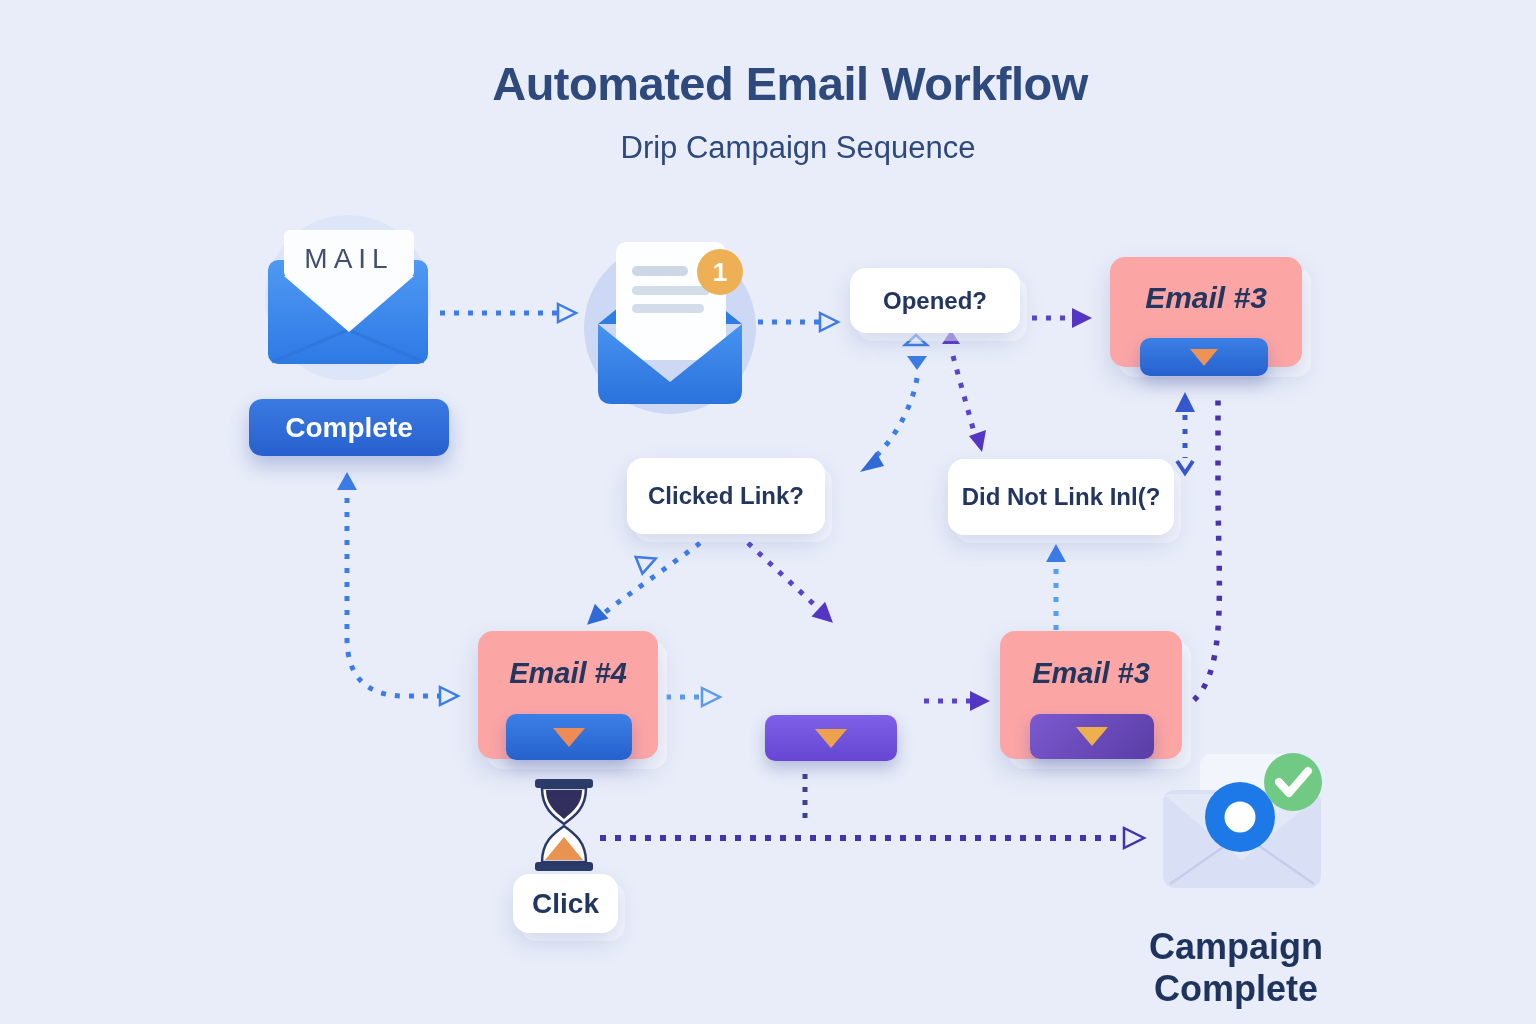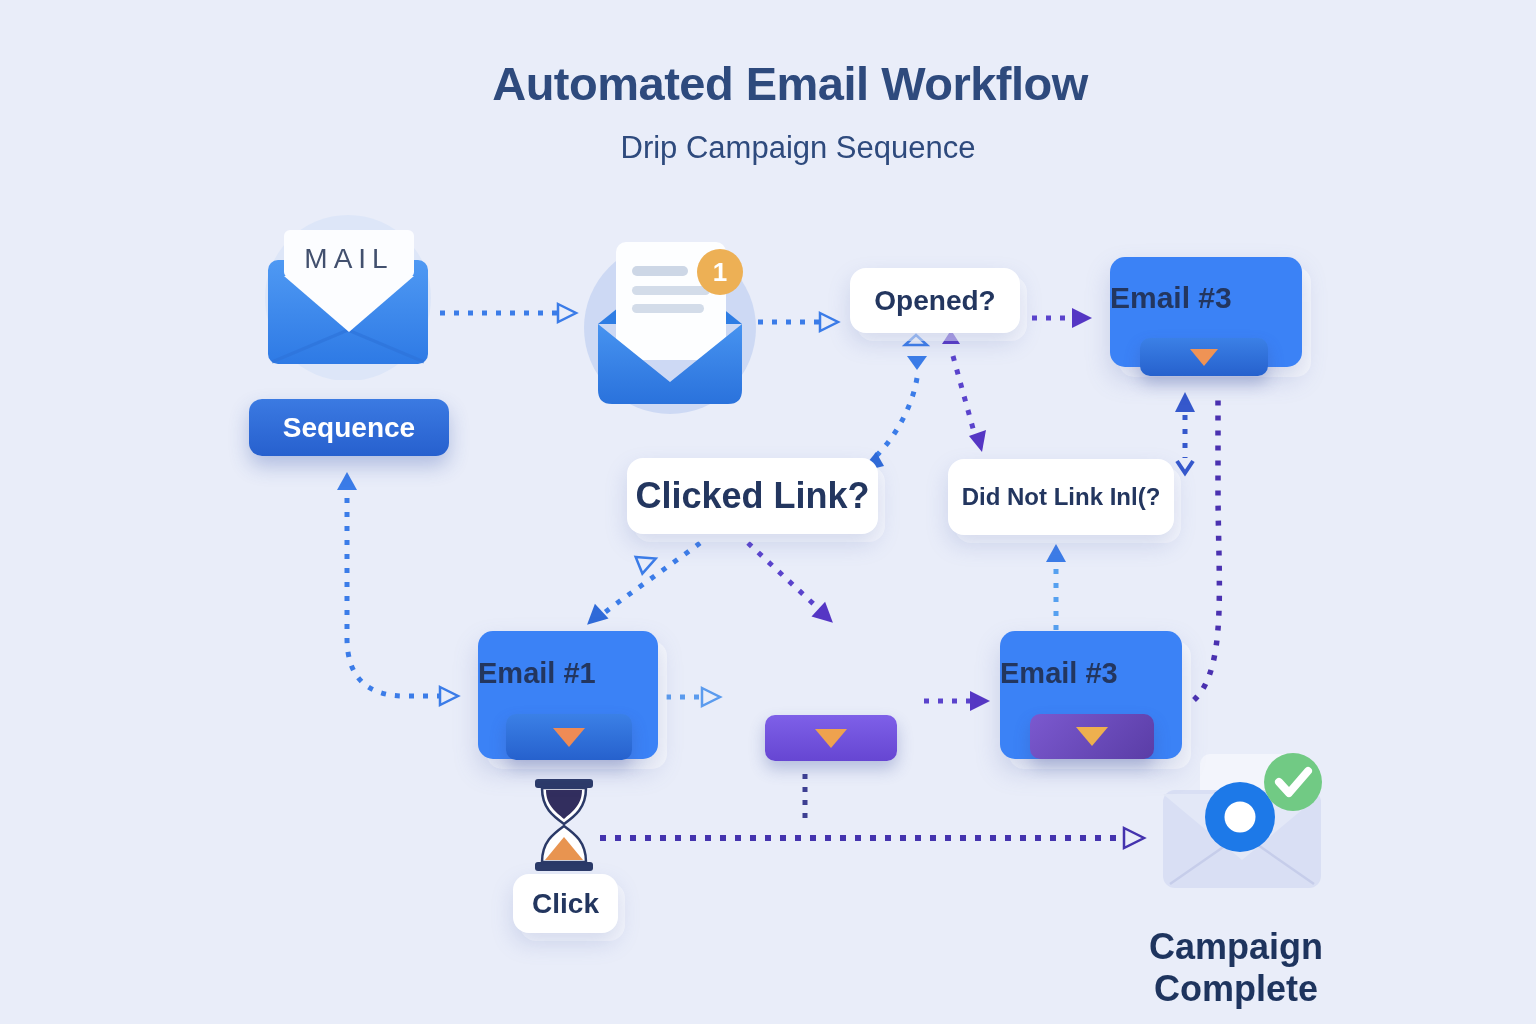--- a/index.html
+++ b/index.html
@@ -13,23 +13,23 @@
   #subtitle{top:130px;font-size:31px;font-weight:500;transform:translateX(30px);}
   .icon{position:absolute;z-index:1;}
   #connectors{position:absolute;left:0;top:0;z-index:2;}
   .qbox{
     position:absolute;background:#ffffff;border-radius:16px;z-index:3;
     box-shadow:0 10px 22px rgba(99,117,185,.22), 7px 8px 0 rgba(255,255,255,.5);
     display:flex;align-items:center;justify-content:center;
     font-weight:700;color:#23365f;
   }
   .card{
-    position:absolute;background:#3b82f6;border-radius:15px;z-index:3;
+    position:absolute;background:#fca5a5;border-radius:15px;z-index:3;
     box-shadow:0 12px 24px rgba(99,117,185,.25), 9px 10px 0 rgba(255,255,255,.55);
-    display:flex;
+    display:flex;justify-content:center;font-style:italic;
   }
   .card .label{margin-top:26px;font-weight:700;font-size:29px;color:#23365f;}
   .pill{
     position:absolute;border-radius:10px;z-index:4;
     display:flex;align-items:center;justify-content:center;
     box-shadow:0 8px 16px rgba(60,80,160,.30);
   }
   .pill.blue{background:linear-gradient(180deg,#3b80e6,#2661cd);}
   .pill.violet{background:linear-gradient(180deg,#7e60e8,#6646d2);}
   .pill.deep{background:linear-gradient(135deg,#7b59cf,#5a3da6);}
@@ -195,48 +195,48 @@
       <path d="M805,774 L805,826" fill="none" stroke="#3d3f92" stroke-width="5" stroke-dasharray="5 8"></path>
     </g>
 
     <g>
       <path d="M600,838 L1124,838" fill="none" stroke="#4433ae" stroke-width="6" stroke-dasharray="6 9"></path>
       <path d="M1124,828 L1144,838 L1124,848 Z" fill="#e9edf9" stroke="#4433ae" stroke-width="2.5"></path>
     </g>
   </svg>
 
   <div id="subscribe">
-    <span>Sequence</span>
-  </div>
-
-  <div class="qbox" style="left:850px;top:268px;width:170px;height:65px;font-size:28px">
+    <span>Complete</span>
+  </div>
+
+  <div class="qbox" style="left:850px;top:268px;width:170px;height:65px;font-size:24px">
     <span>Opened?</span>
   </div>
 
-  <div class="qbox" style="left:627px;top:458px;width:251px;height:76px;font-size:36px">
+  <div class="qbox" style="left:627px;top:458px;width:198px;height:76px;font-size:24px">
     <span>Clicked Link?</span>
   </div>
 
   <div class="qbox" style="left:948px;top:459px;width:226px;height:76px;font-size:24px">
     <span>Did Not Link Inl(?</span>
   </div>
 
   <div class="qbox" style="left:513px;top:874px;width:105px;height:59px;font-size:28px">
     <span>Click</span>
   </div>
 
   <div class="card" style="left:1110px;top:257px;width:192px;height:110px">
     <div class="label" style="margin-top:24px;font-size:30px">Email #3</div>
   </div>
   <div class="pill blue" style="left:1140px;top:338px;width:128px;height:38px">
     <div class="tri small"></div>
   </div>
 
   <div class="card" style="left:478px;top:631px;width:180px;height:128px">
-    <div class="label">Email #1</div>
+    <div class="label">Email #4</div>
   </div>
   <div class="pill blue" style="left:506px;top:714px;width:126px;height:46px">
     <div class="tri t1"></div>
   </div>
 
   <div class="pill violet" style="left:765px;top:715px;width:132px;height:46px">
     <div class="tri t2"></div>
   </div>
 
   <div class="card" style="left:1000px;top:631px;width:182px;height:128px">

